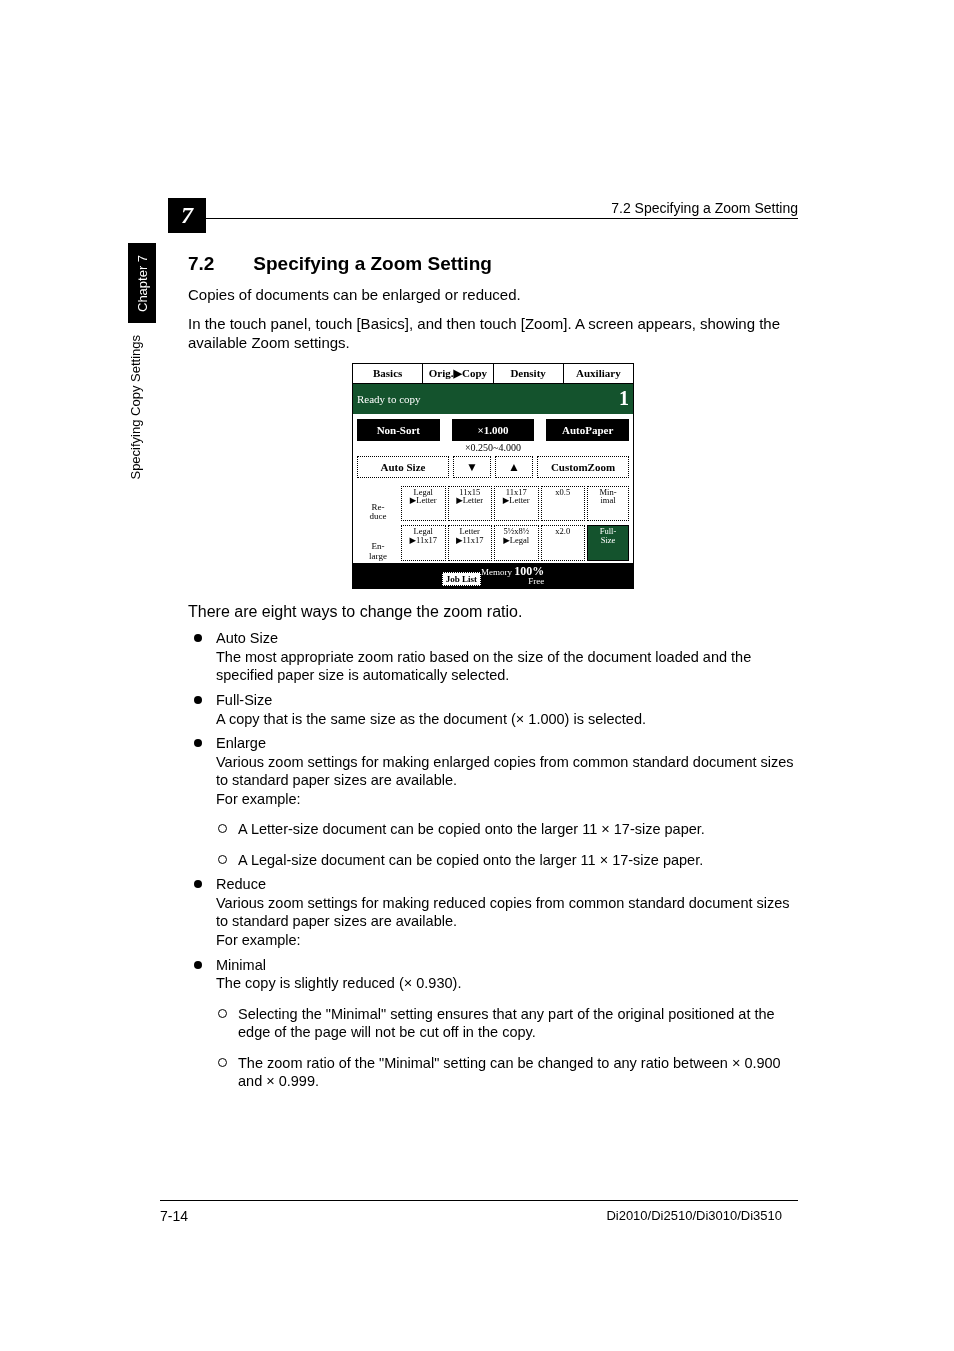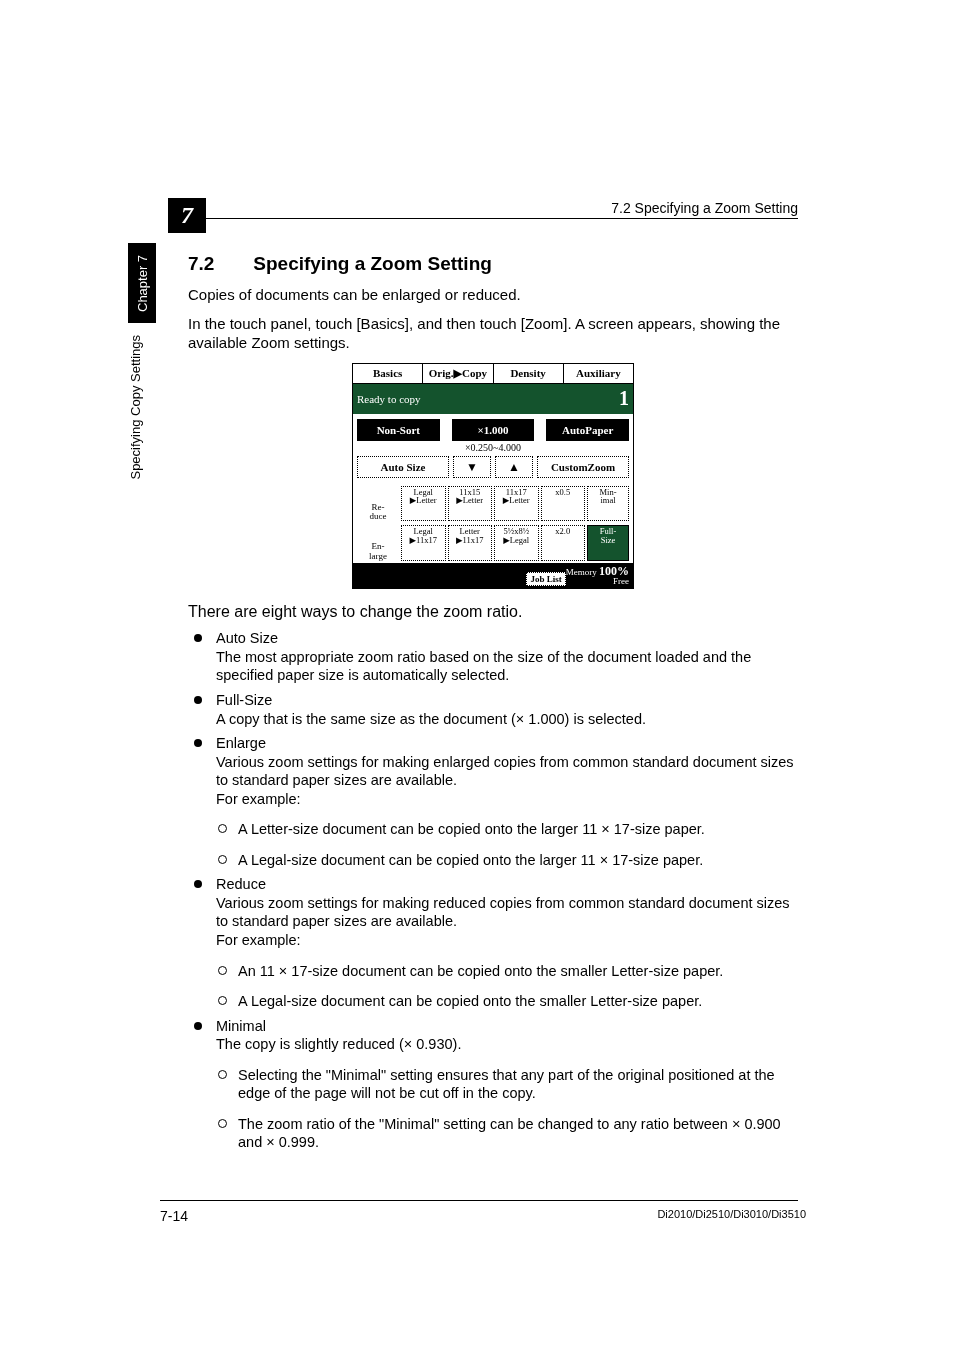--- a/index.html
+++ b/index.html
@@ -65,21 +65,21 @@
   ul.bul .title{ display:block; }
   ul.bul .desc{ display:block; }
   ul.sub{ list-style:none; padding:0; margin:2px 0 2px 0;}
   ul.sub>li{ position:relative; padding-left:22px; font-size:14.5px; line-height:1.28; margin:12px 0 2px 0;}
   ul.sub>li::before{
     content:""; position:absolute; left:2px; top:4px; width:9px; height:9px; border:1.2px solid #000; border-radius:50%; box-sizing:border-box;
   }
   
   .footline{ position:absolute; left:160px; top:1200px; width:638px; height:1px; background:#000;}
   .footpg{ position:absolute; left:160px; top:1208px; font-size:14px;}
-  .footmodel{ position:absolute; right:148px; top:1208px; font-size:11px;}
+  .footmodel{ position:absolute; right:172px; top:1208px; font-size:13px;}
 
   
   .panel{
     width:280px; margin:8px auto 14px auto;
     border:1px solid #000;
     font-family: Liberation Serif, serif;
     font-size:11px;
     user-select:none;
   }
   .tp-tabs{ display:flex; border-bottom:1px solid #000;}
@@ -103,21 +103,21 @@
   }
   .tp-btn.inv{ background:#000; color:#fff; border:1.5px solid #000;}
   .tp-scaletext{ text-align:center; font-size:10px; padding:1px 0 3px 0;}
   .tp-autorow{ display:flex; gap:4px; padding:0 4px 4px 4px;}
   .tp-arrow{ font-size:12px; line-height:1; }
   .tp-gridwrap{ padding:0 4px 2px 4px;}
   .tp-grid{ display:grid; grid-template-columns: 42px repeat(4,1fr) 42px; gap:2px; margin-top:4px;}
   .tp-label{ font-size:9px; line-height:1.05; display:flex; align-items:center; justify-content:center; text-align:center;margin-top:17px;}
   .tp-cell{ border:1.5px dotted #000; font-size:8.5px; line-height:1.05; text-align:center; padding:1px 0;}
   .tp-cell.inv{ background:#14532d; color:#fff; border:1.5px solid #000;}
-  .tp-foot{ display:flex; justify-content:flex-end; align-items:flex-end; background:#000; color:#fff; padding:2px 4px; font-size:9px;}
+  .tp-foot{ display:flex; justify-content:center; align-items:flex-end; background:#000; color:#fff; padding:2px 4px; font-size:9px;}
   .tp-job{ background:#fff; color:#000; border:1.5px dotted #000; padding:1px 3px; font-weight:bold;}
   .tp-mem{ text-align:right; line-height:1;}
   .tp-mem .pct{ font-size:12px; font-weight:bold;}
 </style>
 </head>
 <body>
 
 <div class="secnum">7</div>
 <div class="runhead">7.2 Specifying a Zoom Setting</div>
 <div class="hdrline"></div>
@@ -204,24 +204,20 @@
       <span class="desc">For example:</span>
       <ul class="sub">
         <li>A Letter-size document can be copied onto the larger 11 × 17-size paper.</li>
         <li>A Legal-size document can be copied onto the larger 11 × 17-size paper.</li>
       </ul>
     </li>
     <li>
       <span class="title">Reduce</span>
       <span class="desc">Various zoom settings for making reduced copies from common standard document sizes to standard paper sizes are available.</span>
       <span class="desc">For example:</span>
-      <ul class="sub">
-        <li>An 11 × 17-size document can be copied onto the smaller Letter-size paper.</li>
-        <li>A Legal-size document can be copied onto the smaller Letter-size paper.</li>
-      </ul>
     </li>
     <li>
       <span class="title">Minimal</span>
       <span class="desc">The copy is slightly reduced (× 0.930).</span>
       <ul class="sub">
         <li>Selecting the "Minimal" setting ensures that any part of the original positioned at the edge of the page will not be cut off in the copy.</li>
         <li>The zoom ratio of the "Minimal" setting can be changed to any ratio between × 0.900 and × 0.999.</li>
       </ul>
     </li>
   </ul>

